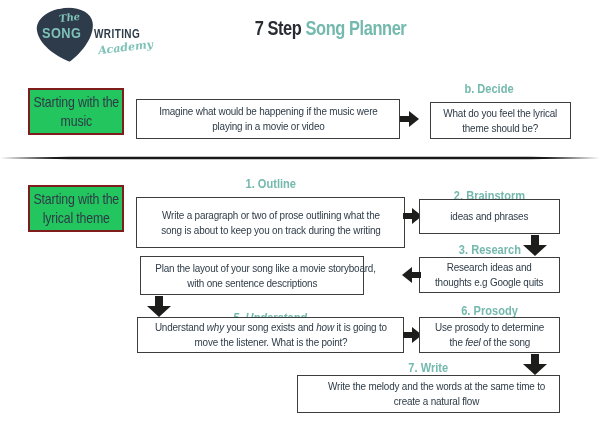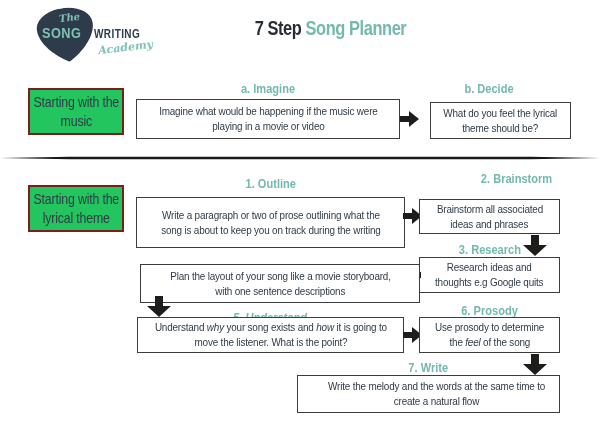--- a/index.html
+++ b/index.html
@@ -98,23 +98,20 @@
     <span class="cond"><span>7 Step </span><span class="teal">Song Planner</span></span>
   </div>
 
   <div class="start-box" style="left:28px;top:88px;width:96px;height:47px;">
     <span class="cond2">
         <span class="ln">Starting with the</span>
         <span class="ln">music</span>
       </span>
   </div>
 
-  <div class="step-label" style="left:136px;top:81px;width:264px;">
-    <span class="cond">a. Imagine</span>
-  </div>
   <div class="box" style="left:136px;top:99px;width:264px;height:40px;">
     <div class="bl"><span class="tl"><span>Imagine what would be happening if the music were</span></span></div>
     <div class="bl"><span class="tl"><span>playing in a movie or video</span></span></div>
   </div>
 
   <svg class="arrow" style="left:400px;top:111px;" width="19" height="16" viewBox="0 0 19 16">
     <polygon points="0,5 9,5 9,0 19,8 9,16 9,11 0,11"></polygon>
   </svg>
 
   <div class="step-label" style="left:419px;top:81px;width:141px;">
@@ -141,45 +138,44 @@
   </div>
   <div class="box" style="left:136px;top:197px;width:269px;height:51px;">
     <div class="bl"><span class="tl"><span>Write a paragraph or two of prose outlining what the</span></span></div>
     <div class="bl"><span class="tl"><span>song is about to keep you on track during the writing</span></span></div>
   </div>
 
   <svg class="arrow" style="left:403px;top:208px;" width="19" height="16" viewBox="0 0 19 16">
     <polygon points="0,5 9,5 9,0 19,8 9,16 9,11 0,11"></polygon>
   </svg>
 
-  <div class="step-label" style="left:419px;top:171px;width:141px;text-align:right;">
+  <div class="step-label" style="left:419px;top:188px;width:141px;">
     <span class="cond">2. Brainstorm</span>
   </div>
   <div class="box" style="left:419px;top:199px;width:141px;height:35px;">
-    <div class="bl"><span class="tl"><span>Brainstorm all associated</span></span></div>
     <div class="bl"><span class="tl"><span>ideas and phrases</span></span></div>
   </div>
 
   <svg class="arrow" style="left:523px;top:235px;" width="24" height="21" viewBox="0 0 24 21">
     <polygon points="8,0 16,0 16,10 24,10 12,21 0,10 8,10"></polygon>
   </svg>
 
   <div class="step-label" style="left:419px;top:242px;width:141px;">
     <span class="cond">3. Research</span>
   </div>
   <div class="box" style="left:419px;top:257px;width:141px;height:36px;">
     <div class="bl"><span class="tl"><span>Research ideas and</span></span></div>
     <div class="bl"><span class="tl"><span>thoughts e.g Google quits</span></span></div>
   </div>
 
   <svg class="arrow" style="left:402px;top:267px;" width="19" height="16" viewBox="0 0 19 16">
     <polygon points="19,5 10,5 10,0 0,8 10,16 10,11 19,11"></polygon>
   </svg>
 
-  <div class="box" style="left:140px;top:264px;width:280px;height:39px;">
+  <div class="box" style="left:140px;top:256px;width:224px;height:39px;">
     <div class="bl"><span class="tl"><span>Plan the layout of your song like a movie storyboard,</span></span></div>
     <div class="bl"><span class="tl"><span>with one sentence descriptions</span></span></div>
   </div>
 
   <svg class="arrow" style="left:147px;top:296px;" width="24" height="21" viewBox="0 0 24 21">
     <polygon points="8,0 16,0 16,10 24,10 12,21 0,10 8,10"></polygon>
   </svg>
 
   <div class="step-label" style="left:137px;top:310px;width:267px;font-style:italic;">
     <span class="cond">5. Understand</span>

